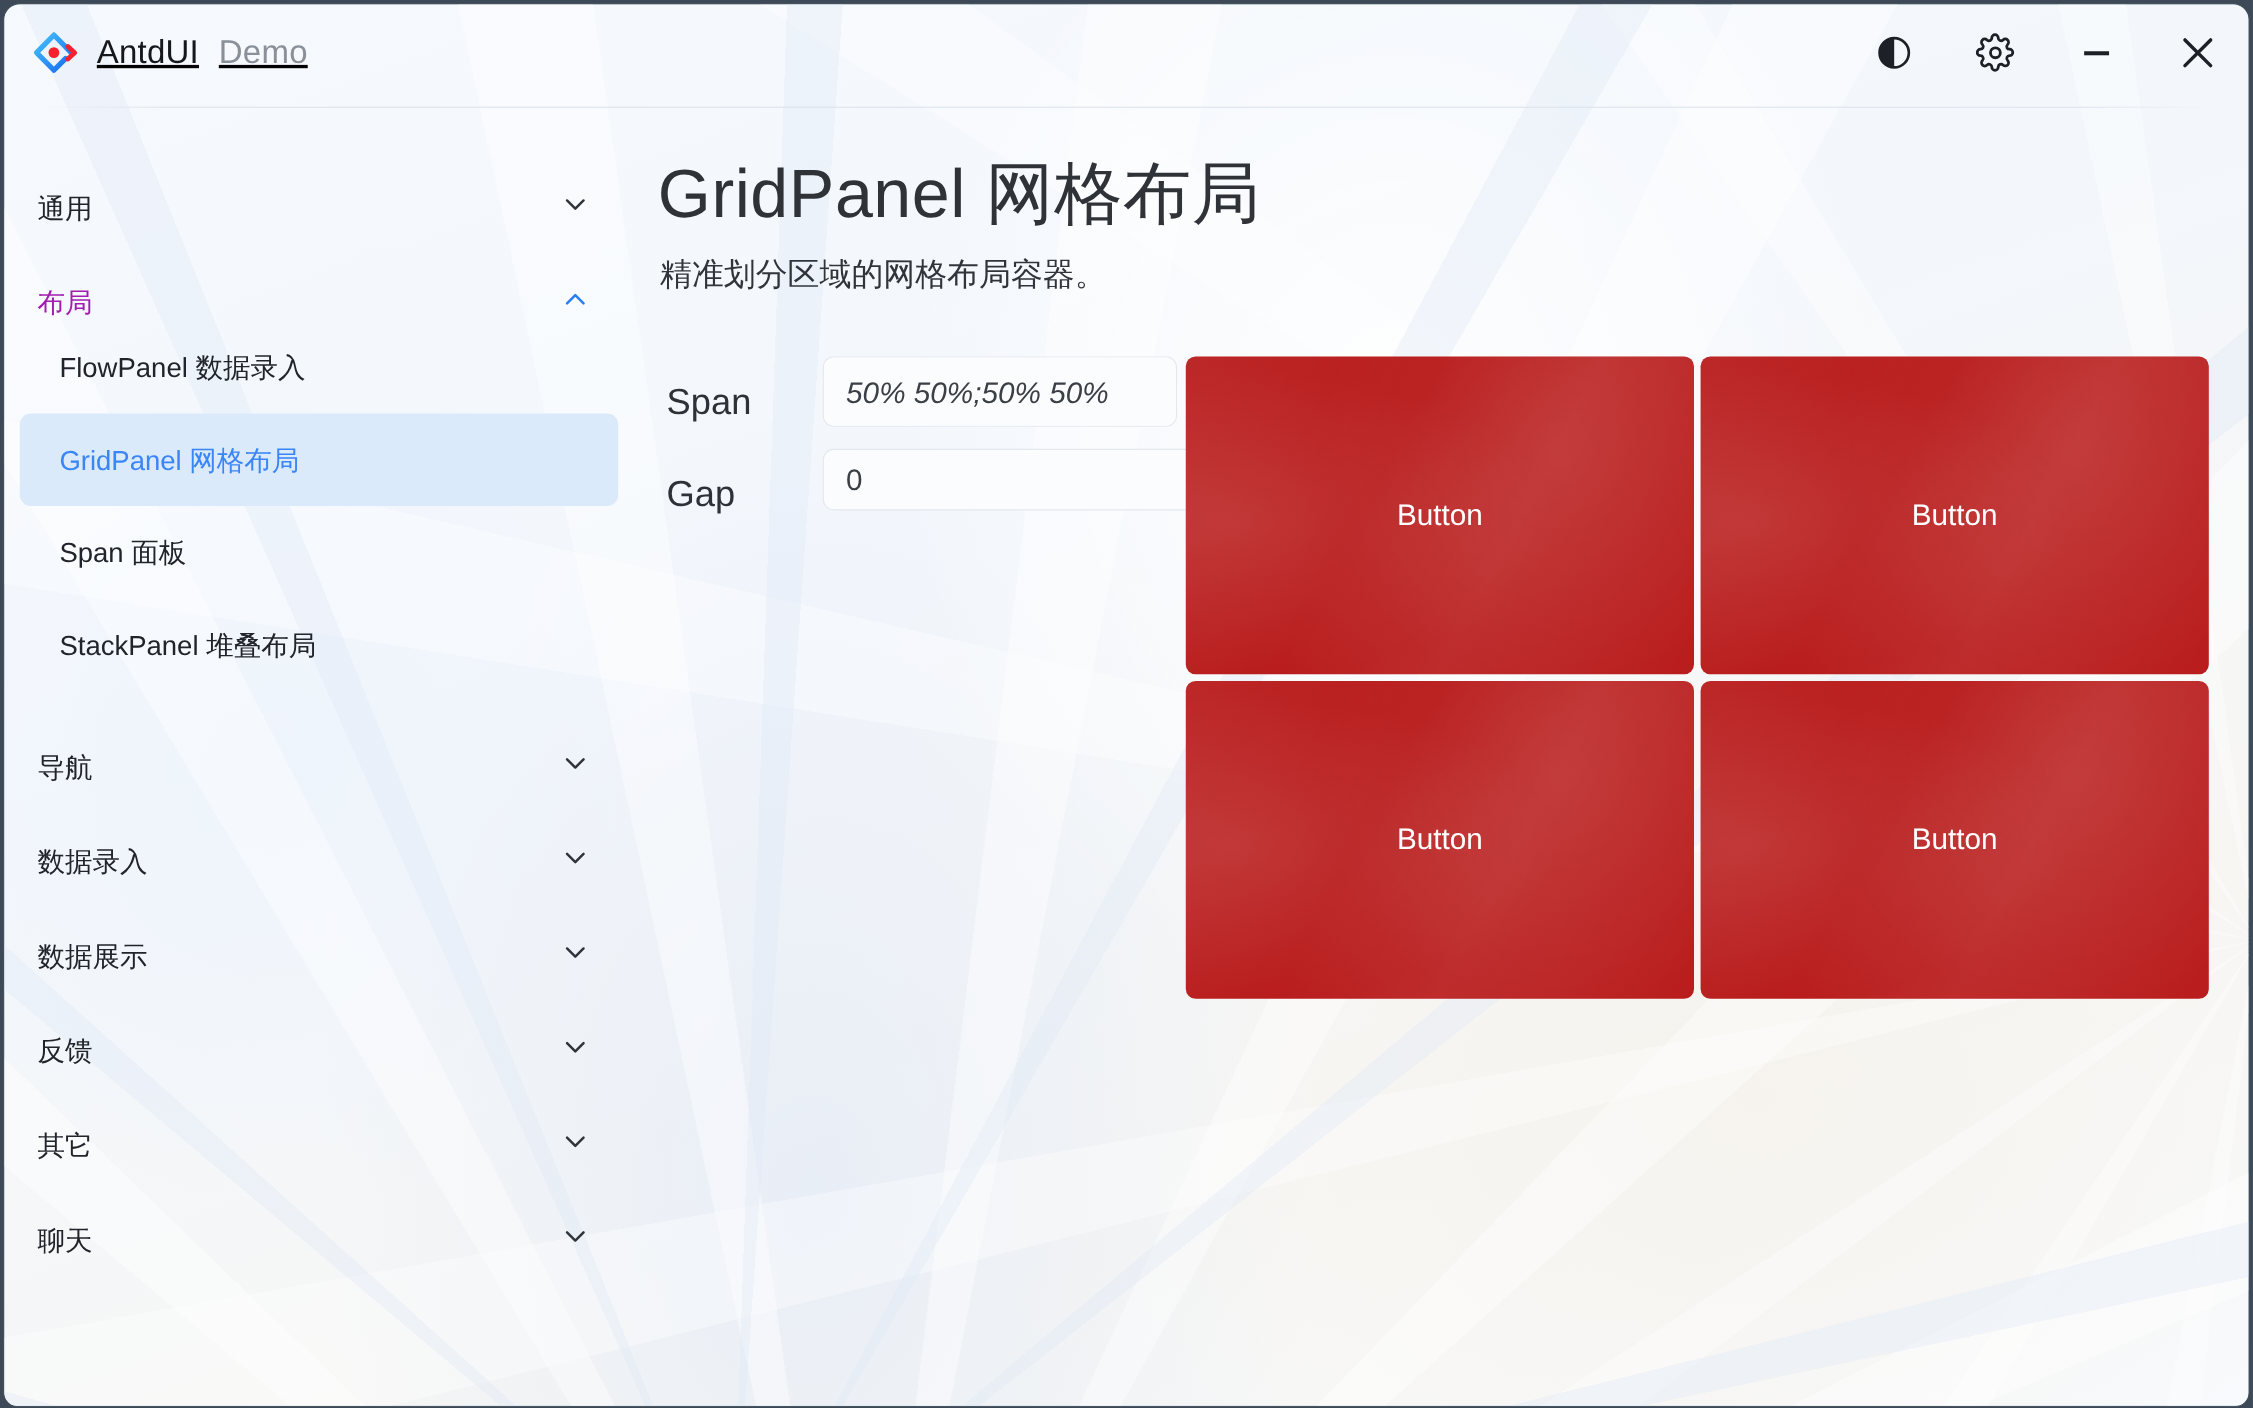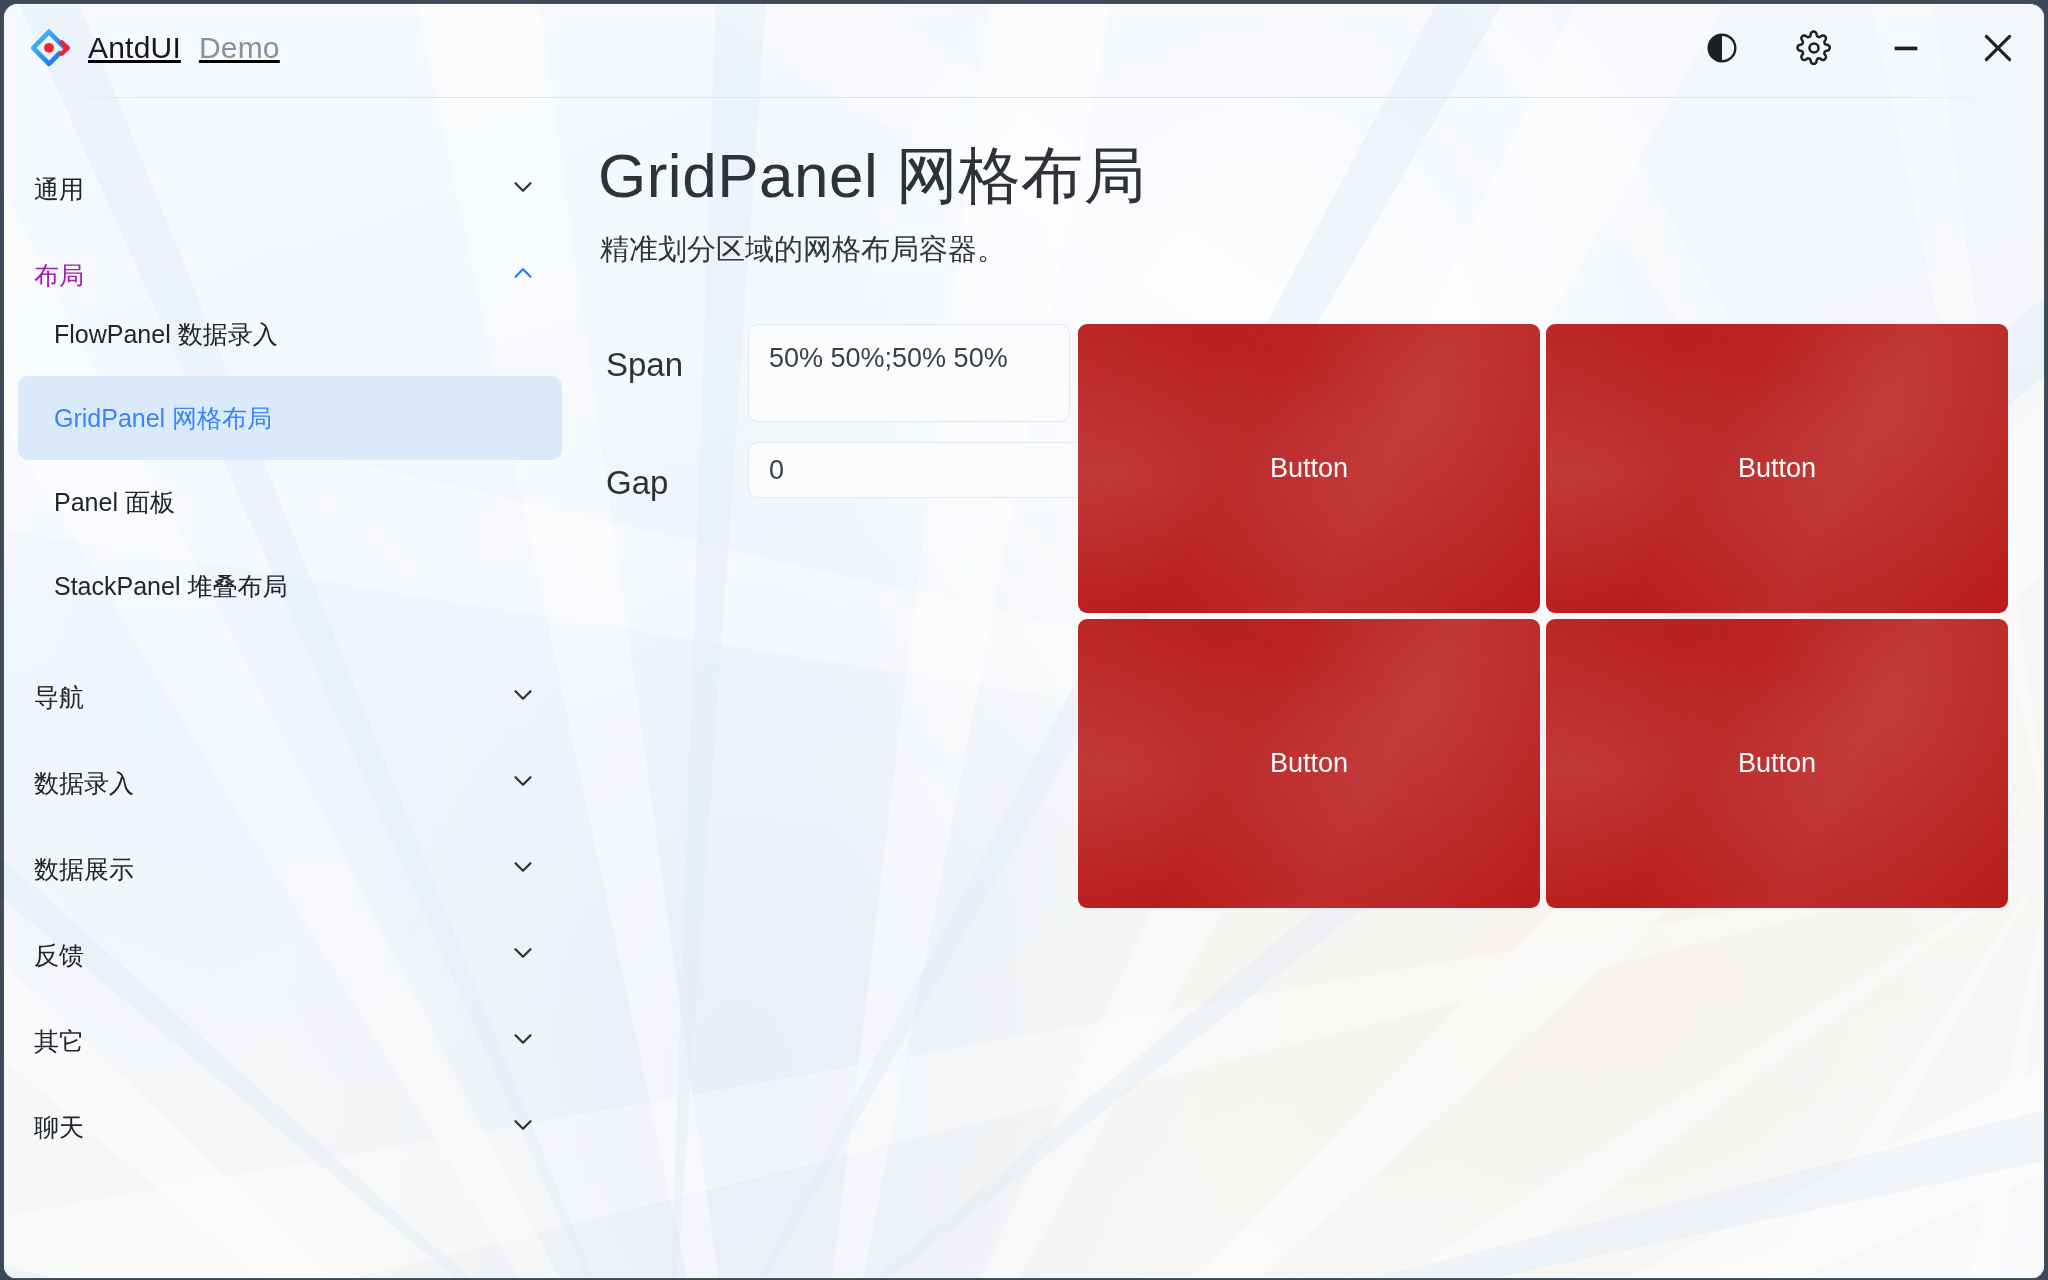--- a/index.html
+++ b/index.html
@@ -155,21 +155,21 @@
     background: #fbfcfe;
     border: 1px solid #e3e8ef;
     border-radius: 10px;
     font-size: 27px;
     color: #3b3f46;
     padding: 18px 20px;
     font-family: inherit;
     outline: none;
     resize: none;
   }
-  .inp.tall { height: 98px; }
+  .inp.tall { height: 64px; font-style: italic; }
   .inp.short { height: 56px; padding: 11px 20px; }
 
   .reset-btn {
     display: block;
     width: 100%;
     height: 62px;
     border: none;
     border-radius: 10px;
     background: #eeab20;
     color: #ffffff;
@@ -293,21 +293,21 @@
       </span>
     </div>
 
     <div class="nav-item">
       <span class="label">FlowPanel 数据录入</span>
     </div>
     <div class="nav-item active">
       <span class="label">GridPanel 网格布局</span>
     </div>
     <div class="nav-item">
-      <span class="label">Panel 面板</span>
+      <span class="label">Span 面板</span>
     </div>
     <div class="nav-item">
       <span class="label">StackPanel 堆叠布局</span>
     </div>
 
     <div class="nav-group">
       <span class="label">导航</span>
       <span class="chev">
         <svg width="30" height="30" viewBox="0 0 24 24" fill="none" stroke="#30343a" stroke-width="1.8" stroke-linecap="round" stroke-linejoin="round">
             <path d="M6 9l6 6 6-6"></path>

